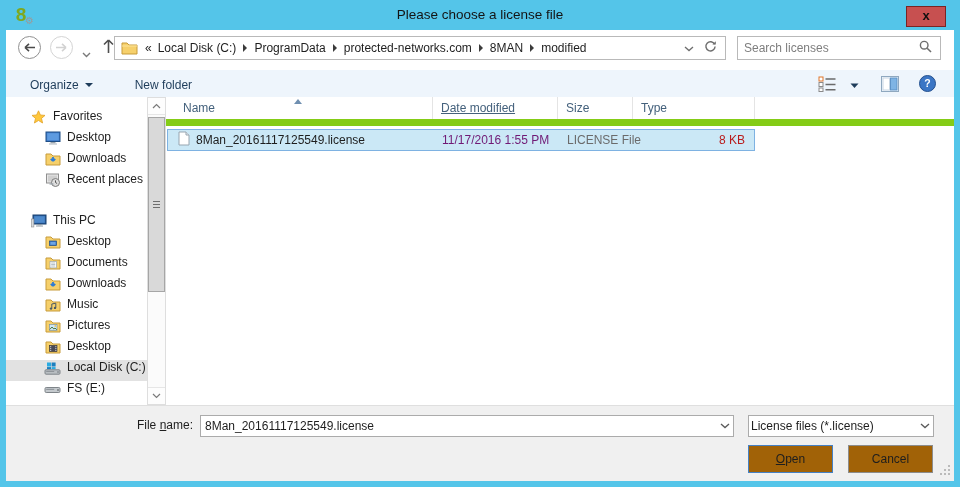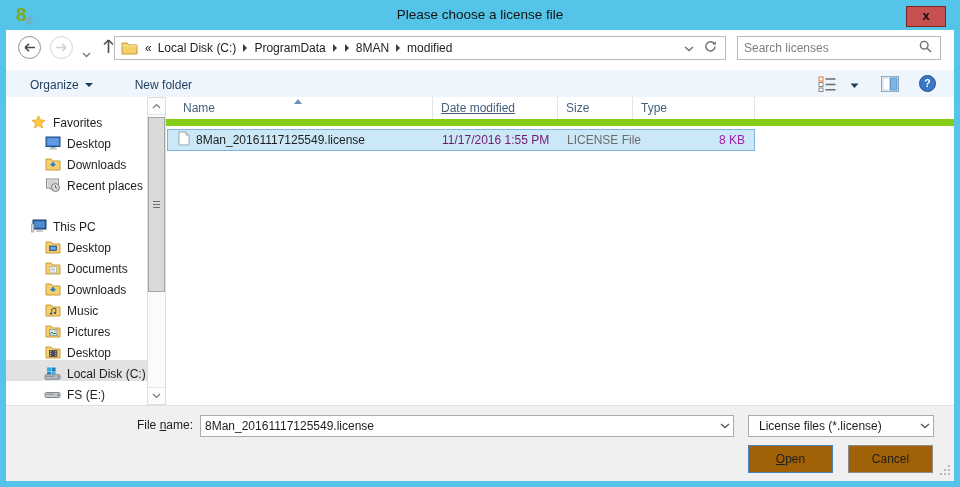--- a/index.html
+++ b/index.html
@@ -53,21 +53,21 @@
   .tool-item.newfolder { margin-left:26px; }
   .tool-arrow { width:0; height:0; border-top:4px solid #1E3C5A; border-left:4px solid transparent;
                 border-right:4px solid transparent; margin-left:6px; }
   .tool-right { margin-left:auto; display:flex; align-items:center; gap:12px; padding-right:18px; }
 
   
   .main { position:absolute; top:67px; left:0; right:0; height:308px; background:#fff; }
 
   .sidebar { position:absolute; left:0; top:0; width:141px; bottom:0; padding-top:12px;
              font-size:12px; color:#1E1E1E; overflow:hidden; }
-  .side-row { height:21px; display:flex; align-items:flex-end; cursor:default; white-space:nowrap; }
+  .side-row { height:21px; display:flex; align-items:flex-start; cursor:default; white-space:nowrap; }
   .side-row.group { padding-left:24px; }
   .side-row.child { padding-left:38px; }
   .side-row .ic { width:17px; height:16px; margin-right:6px; flex:0 0 17px; display:flex;
                   align-items:center; justify-content:center; }
   .side-row.selected { background:#E2E2E2; }
   .side-gap { height:20px; }
 
   .vscroll { position:absolute; left:141px; top:0; width:19px; bottom:0; background:#FBFBFB;
              border:1px solid #DEDEDE; }
   .vs-arrow { position:absolute; left:0; right:0; height:17px; display:flex; align-items:center;
@@ -92,35 +92,35 @@
               border-right:4px solid transparent; }
 
   .file-row { position:absolute; top:32px; left:1px; width:588px; height:22px;
               background:#CBE8F6; border:1px solid #7EB2E2; display:flex; align-items:center;
               font-size:12px; cursor:default; }
   .cell { white-space:nowrap; overflow:hidden; }
   .cell.cname { width:266px; display:flex; align-items:center; color:#1E1E1E; }
   .cell.cname .ficon { margin:0 6px 0 10px; }
   .cell.cdate { width:125px; padding-left:8px; color:#701a75; }
   .cell.ctype { width:122px; padding-left:8px; color:#6B6B6B; }
-  .cell.csize { width:64px; text-align:right; color:#a21caf; }
+  .cell.csize { width:64px; text-align:right; color:#b91c1c; }
 
   
   .footer { position:absolute; left:0; right:0; bottom:0; height:76px; background:#F0F0F0;
             border-top:1px solid #DFDFDF; font-size:12px; color:#1E1E1E; }
   .fn-label { position:absolute; left:0; top:9px; width:187px; text-align:right; line-height:21px; }
   .mn { text-decoration:underline; }
   .fn-combo { position:absolute; left:194px; top:9px; width:534px; height:22px;
               border:1px solid #ABABAB; background:#fff; display:flex; align-items:center; }
   .fn-combo input { flex:1; border:none; outline:none; font-size:12px; padding:0 4px;
                     font-family:"Liberation Sans",sans-serif; color:#1E1E1E; min-width:0; }
   .combo-chevron { width:16px; display:flex; align-items:center; justify-content:center; align-self:stretch; }
   .filter-combo { position:absolute; left:742px; top:9px; width:186px; height:22px;
                   border:1px solid #ABABAB; background:#fff; display:flex; align-items:center; }
-  .filter-combo .val { flex:1; padding-left:10px; white-space:nowrap; overflow:hidden; }
+  .filter-combo .val { flex:1; padding-left:2px; white-space:nowrap; overflow:hidden; }
   .btn { position:absolute; top:39px; width:85px; height:28px; background:#a16207;
          text-align:center; line-height:26px; font-size:12px; color:#1E1E1E; cursor:default; }
   .btn.open { left:742px; border:1px solid #4580C4; }
   .btn.cancel { left:842px; border:1px solid #8C8C8C; }
   .grip { position:absolute; right:3px; bottom:3px; }
 </style>
 </head>
 <body>
 
 <div class="window">
@@ -160,20 +160,21 @@
       <div class="addressbar">
         <svg width="17" height="14" viewBox="0 0 17 14" style="margin:0 4px 0 2px;">
           <path d="M1 2 h5 l2 2 h8 v9 H1 z" fill="#F6D06B" stroke="#C79B3B" stroke-width="1"></path>
           <path d="M1 5 h15" stroke="#FBE49C" stroke-width="1"></path>
         </svg>
         <span class="crumb">«</span>
         <span class="crumb">Local Disk (C:)</span>
         <span class="crumb-sep"></span>
         <span class="crumb">ProgramData</span>
         <span class="crumb-sep"></span>
+        <span class="crumb">protected-networks.com</span>
         <span class="crumb-sep"></span>
         <span class="crumb">8MAN</span>
         <span class="crumb-sep"></span>
         <span class="crumb">modified</span>
         <span class="addr-right">
           <span>
             <svg width="10" height="6" viewBox="0 0 10 6">
               <path d="M1 1 L5 4.6 L9 1" stroke="#6E6E6E" stroke-width="1.3" fill="none"></path>
             </svg>
           </span>

